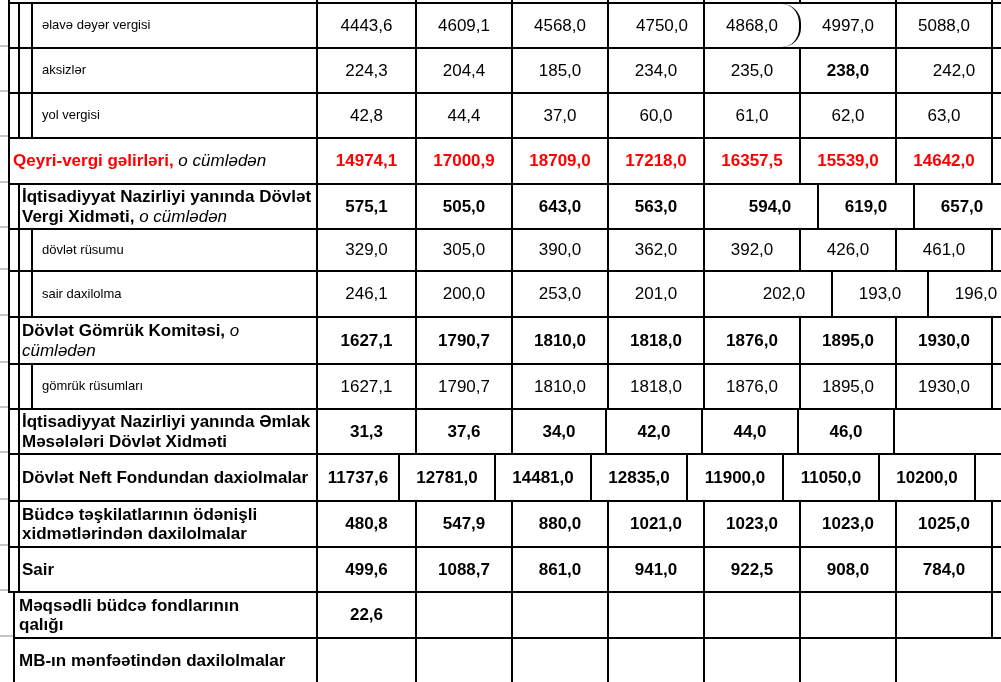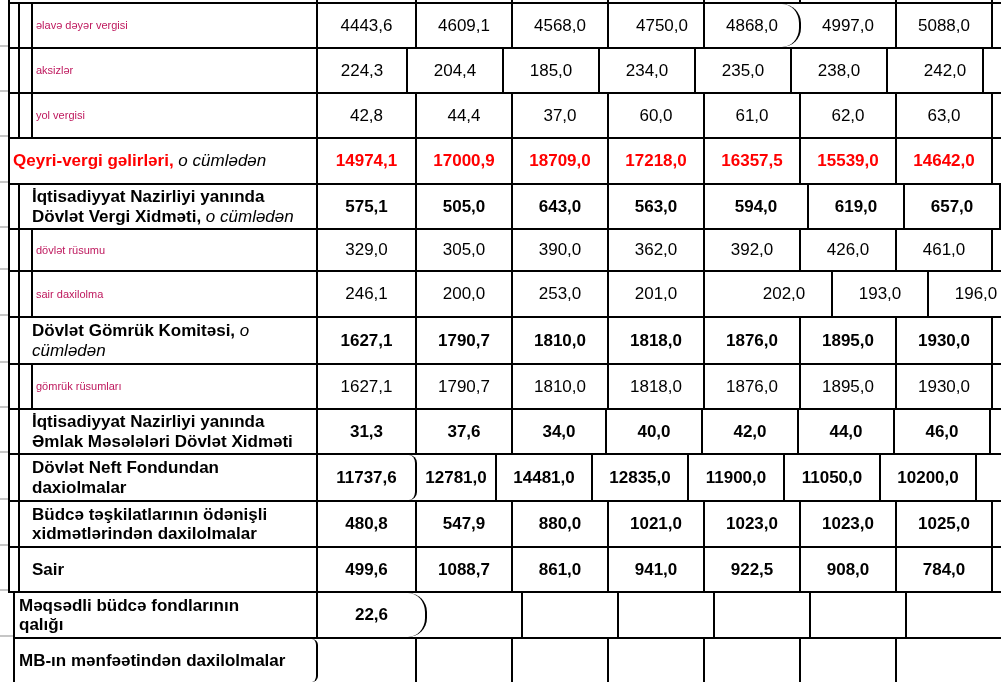--- a/index.html
+++ b/index.html
@@ -6,22 +6,22 @@
   body{width:1001px;height:682px;overflow:hidden;font-family:"Liberation Sans",sans-serif;}
   #sheet{position:relative;width:1001px;height:682px;background:#ffffff;}
   #tablewrap{position:absolute;left:8px;top:0;z-index:1;}
   .row{display:flex;box-sizing:border-box;border-left:2px solid #000;border-bottom:2px solid #000;background:#ffffff;}
   .row.bottom-row{margin-left:5px;}
   .cell{box-sizing:border-box;border-right:2px solid #000;display:flex;align-items:center;overflow:hidden;}
   .val{justify-content:center;font-size:17px;color:#000;}
   .val.bold{font-weight:bold;}
   .val.red{color:#ff0000;font-weight:bold;}
   .labwrap{display:block;width:100%;}
-  .lab-item{font-size:11px;padding-left:3px;color:#be185d;}
-  .lab-section{font-size:17px;font-weight:bold;padding-left:12px;color:#000;}
+  .lab-item{font-size:13px;padding-left:9px;color:#000000;}
+  .lab-section{font-size:17px;font-weight:bold;padding-left:2px;color:#000;}
   .lab-total{font-size:17px;font-weight:bold;padding-left:3px;color:#ff0000;}
   .lab-bottom{font-size:17px;font-weight:bold;padding-left:4px;padding-right:28px;color:#000;}
   .labwrap{line-height:1.13;}
   .suffix{font-weight:normal;font-style:italic;color:#000;}
   .gridline{position:absolute;left:0;height:2px;background:#c6c6c6;z-index:0;}
   .ghost .cell{border-right:2px solid #000;}
 </style>
 </head>
 <body>
 
@@ -67,26 +67,26 @@
           <div class="cell val" style="width: 96px; border-radius: 19px;">4868,0</div>
           <div class="cell val" style="width: 96px;">4997,0</div>
           <div class="cell val" style="width: 96px;">5088,0</div>
         </div>
         <div class="row" style="height: 45px;">
           <div class="cell ind" style="width: 10px;"></div>
           <div class="cell ind" style="width: 13px;"></div>
           <div class="cell lab-item" style="width: 285px;">
             <div class="labwrap"><span>aksizlər</span></div>
           </div>
-          <div class="cell val" style="width: 90px; text-align: center;">224,3</div>
+          <div class="cell val" style="width: 99px; text-align: center;">224,3</div>
           <div class="cell val" style="width: 96px;">204,4</div>
           <div class="cell val" style="width: 96px;">185,0</div>
           <div class="cell val" style="width: 96px;">234,0</div>
           <div class="cell val" style="width: 96px;">235,0</div>
-          <div class="cell val" style="width: 96px;">238,0</div>
+          <div class="cell val" style="width: 96px; font-weight: bold;">238,0</div>
           <div class="cell val" style="width: 96px; padding-left: 20px;">242,0</div>
         </div>
         <div class="row" style="height: 45px;">
           <div class="cell ind" style="width: 10px;"></div>
           <div class="cell ind" style="width: 13px;"></div>
           <div class="cell lab-item" style="width: 285px;">
             <div class="labwrap"><span>yol vergisi</span></div>
           </div>
           <div class="cell val" style="width: 99px;">42,8</div>
           <div class="cell val" style="width: 96px;">44,4</div>
@@ -110,21 +110,21 @@
         </div>
         <div class="row" style="height: 45px;">
           <div class="cell ind" style="width: 10px;"></div>
           <div class="cell lab-section" style="width: 298px;">
             <div class="labwrap"><span>İqtisadiyyat Nazirliyi yanında Dövlət Vergi Xidməti,</span><span class="suffix"> o cümlədən</span></div>
           </div>
           <div class="cell val bold" style="width: 99px;">575,1</div>
           <div class="cell val bold" style="width: 96px;">505,0</div>
           <div class="cell val bold" style="width: 96px;">643,0</div>
           <div class="cell val bold" style="width: 96px;">563,0</div>
-          <div class="cell val bold" style="width: 104px;">594,0</div>
+          <div class="cell val bold" style="width: 96px; margin-left: 18px;">594,0</div>
           <div class="cell val bold" style="width: 96px;">619,0</div>
           <div class="cell val bold" style="width: 96px;">657,0</div>
         </div>
         <div class="row" style="height: 42px;">
           <div class="cell ind" style="width: 10px;"></div>
           <div class="cell ind" style="width: 13px;"></div>
           <div class="cell lab-item" style="width: 285px;">
             <div class="labwrap"><span>dövlət rüsumu</span></div>
           </div>
           <div class="cell val" style="width: 99px;">329,0</div>
@@ -177,32 +177,31 @@
           <div class="cell val" style="width: 96px;">1930,0</div>
         </div>
         <div class="row" style="height: 45px;">
           <div class="cell ind" style="width: 10px;"></div>
           <div class="cell lab-section" style="width: 298px;">
             <div class="labwrap"><span>İqtisadiyyat Nazirliyi yanında Əmlak Məsələləri Dövlət Xidməti</span></div>
           </div>
           <div class="cell val bold" style="width: 99px;">31,3</div>
           <div class="cell val bold" style="width: 96px;">37,6</div>
           <div class="cell val bold" style="width: 94px;">34,0</div>
-          <div class="cell val bold" style="width: 96px;">40,0</div>
           <div class="cell val bold" style="width: 96px;">42,0</div>
           <div class="cell val bold" style="width: 96px;">44,0</div>
           <div class="cell val bold" style="width: 96px;">46,0</div>
         </div>
         <div class="row" style="height: 47px;">
           <div class="cell ind" style="width: 10px;"></div>
           <div class="cell lab-section" style="width: 298px;">
             <div class="labwrap"><span>Dövlət Neft Fondundan daxiolmalar</span></div>
           </div>
-          <div class="cell val bold" style="width: 99px; border-radius: 8px;">11737,6</div>
-          <div class="cell val bold" style="width: 80px;">12781,0</div>
+          <div class="cell val bold" style="width: 82px;">11737,6</div>
+          <div class="cell val bold" style="width: 96px;">12781,0</div>
           <div class="cell val bold" style="width: 96px;">14481,0</div>
           <div class="cell val bold" style="width: 96px;">12835,0</div>
           <div class="cell val bold" style="width: 96px;">11900,0</div>
           <div class="cell val bold" style="width: 96px;">11050,0</div>
           <div class="cell val bold" style="width: 96px;">10200,0</div>
         </div>
         <div class="row" style="height: 46px;">
           <div class="cell ind" style="width: 10px;"></div>
           <div class="cell lab-section" style="width: 298px;">
             <div class="labwrap"><span>Büdcə təşkilatlarının ödənişli xidmətlərindən daxilolmalar</span></div>
@@ -225,30 +224,30 @@
           <div class="cell val bold" style="width: 96px;">861,0</div>
           <div class="cell val bold" style="width: 96px;">941,0</div>
           <div class="cell val bold" style="width: 96px;">922,5</div>
           <div class="cell val bold" style="width: 96px;">908,0</div>
           <div class="cell val bold" style="width: 96px;">784,0</div>
         </div>
         <div class="row bottom-row" style="height: 46px;">
           <div class="cell lab-bottom" style="width: 303px;">
             <div class="labwrap"><span>Məqsədli büdcə fondlarının qalığı</span></div>
           </div>
-          <div class="cell val bold" style="width: 109px; border-radius: 19px;">22,6</div>
+          <div class="cell val bold" style="width: 99px;">22,6</div>
           <div class="cell val bold" style="width: 96px;"></div>
           <div class="cell val bold" style="width: 96px;"></div>
           <div class="cell val bold" style="width: 96px;"></div>
           <div class="cell val bold" style="width: 96px;"></div>
           <div class="cell val bold" style="width: 96px;"></div>
           <div class="cell val bold" style="width: 96px;"></div>
         </div>
         <div class="row bottom-row" style="height: 45px;">
-          <div class="cell lab-bottom" style="width: 303px; border-radius: 6px;">
+          <div class="cell lab-bottom" style="width: 303px;">
             <div class="labwrap"><span>MB-ın mənfəətindən daxilolmalar</span></div>
           </div>
           <div class="cell val bold" style="width: 99px;"></div>
           <div class="cell val bold" style="width: 96px;"></div>
           <div class="cell val bold" style="width: 96px;"></div>
           <div class="cell val bold" style="width: 96px;"></div>
           <div class="cell val bold" style="width: 96px;"></div>
           <div class="cell val bold" style="width: 96px;"></div>
         </div>
       </div>

